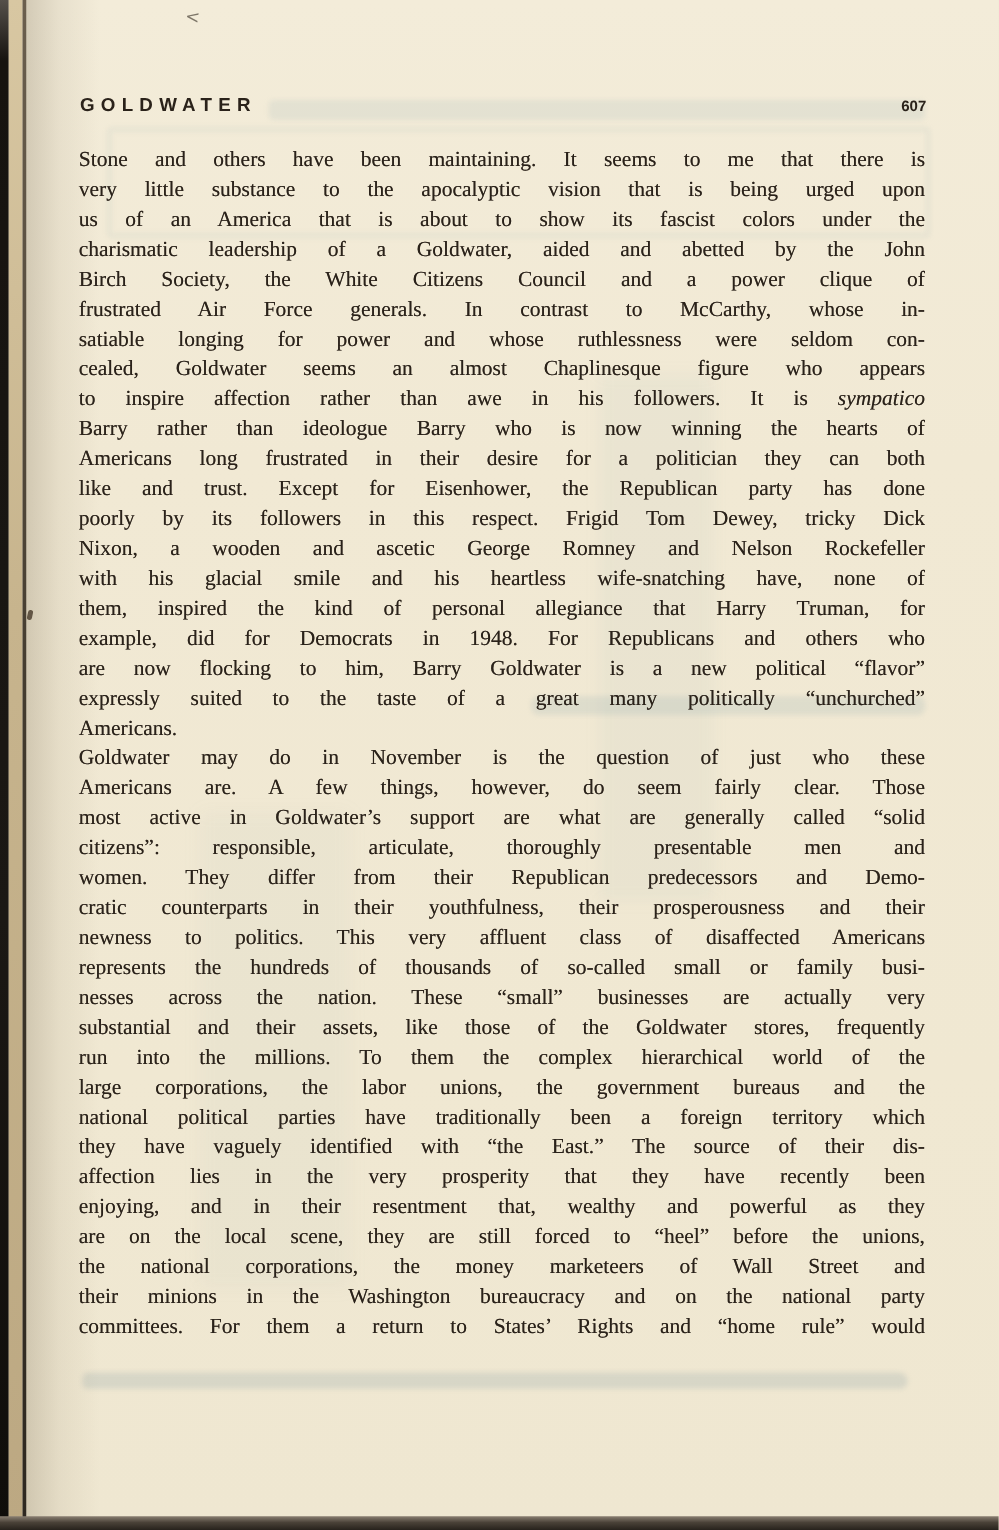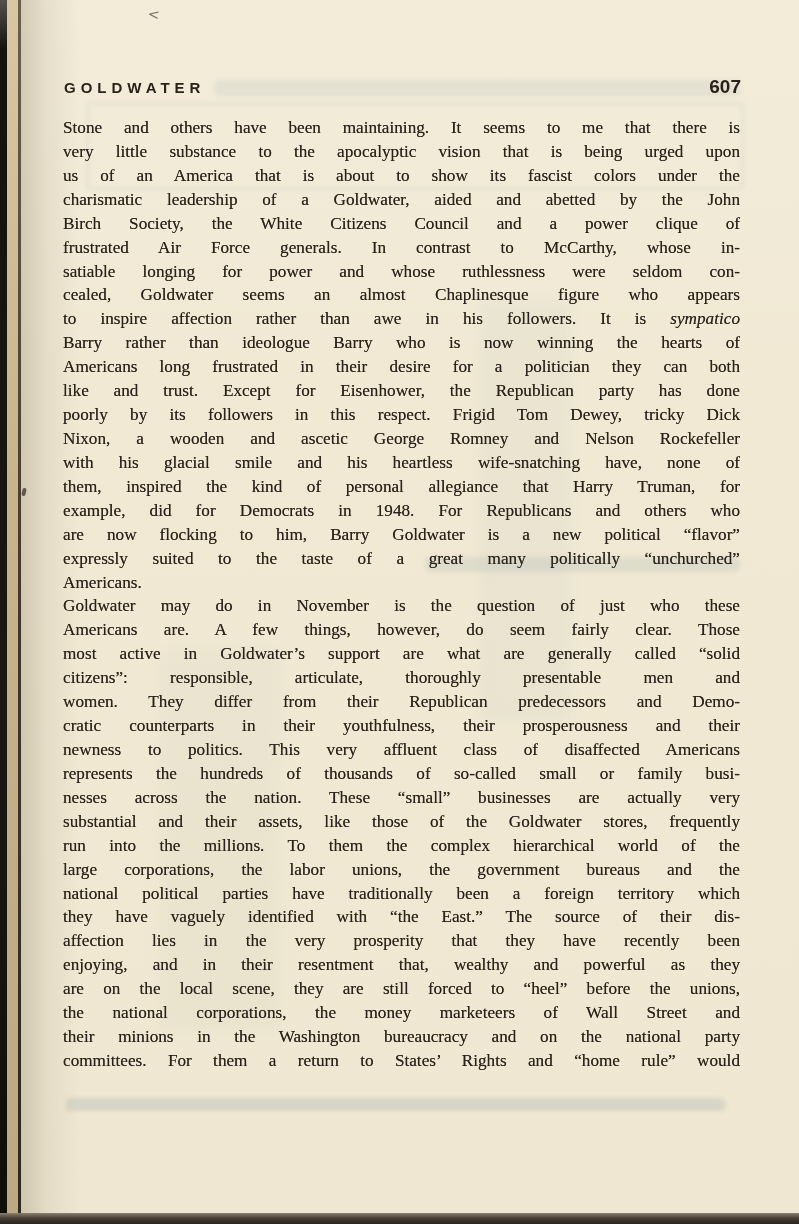--- a/index.html
+++ b/index.html
@@ -61,21 +61,21 @@
   .running-title {
     font-family: "Liberation Sans", sans-serif;
     font-weight: bold;
     font-size: 15px;
     letter-spacing: 5px;
     color: var(--ink, #2a221a);
   }
   .page-number {
     font-family: "Liberation Sans", sans-serif;
     font-weight: bold;
-    font-size: 19px;
+    font-size: 12px;
     color: var(--ink, #2a221a);
   }
   
   .body-text {
     position: absolute;
     top: 116px; left: 63px; width: 677px;
     color: var(--ink, #2a221a);
     font-size: 17.2px;
     text-shadow: 0 0 0.4px rgba(43, 33, 24, 0.65);
   }

